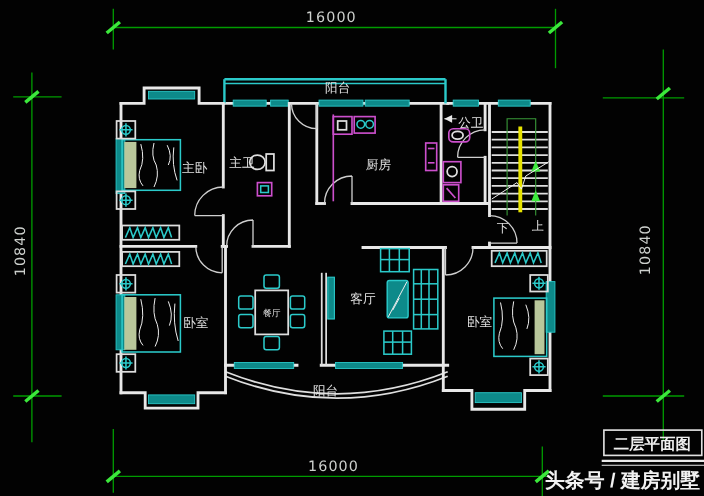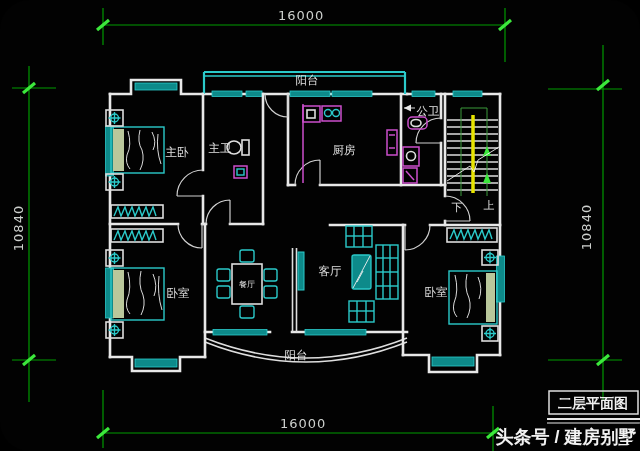--- a/index.html
+++ b/index.html
@@ -1,17 +1,17 @@
 <!DOCTYPE html>
 <html><head>
 <meta charset="utf-8">
 <style>
   html,body{margin:0;padding:0;background:#000;}
   .canvas{position:relative;width:640px;height:451px;background:#020202;overflow:hidden;
-          font-family:"Liberation Sans","DejaVu Sans",sans-serif;border-radius:29px;}
+          font-family:"Liberation Sans","DejaVu Sans",sans-serif;}
   svg{display:block}
   .dim-text{font:13px "DejaVu Sans","Liberation Sans",sans-serif;fill:#cdd0cd;letter-spacing:1px;}
   .room-label{font:11.5px "Liberation Sans","DejaVu Sans",sans-serif;fill:#e2e2e2;text-anchor:middle;}
   .small-label{font:8px "Liberation Sans",sans-serif;fill:#e2e2e2;text-anchor:middle;}
   .stair-label{font:11px "Liberation Sans",sans-serif;fill:#e2e2e2;text-anchor:middle;}
   .title-text{font:bold 14px "Liberation Sans",sans-serif;fill:#eeeeee;text-anchor:middle;}
   .watermark-text{font:bold 18px "Liberation Sans",sans-serif;fill:#f2f2f2;text-anchor:middle;}
   .wall{stroke:#e8e8e8;fill:none;stroke-width:2.6;stroke-linecap:square;}
   .wall-thin{stroke:#dedede;fill:none;stroke-width:1.6;}
   .cy{stroke:#2bcaca;fill:none;stroke-width:1.4;}

